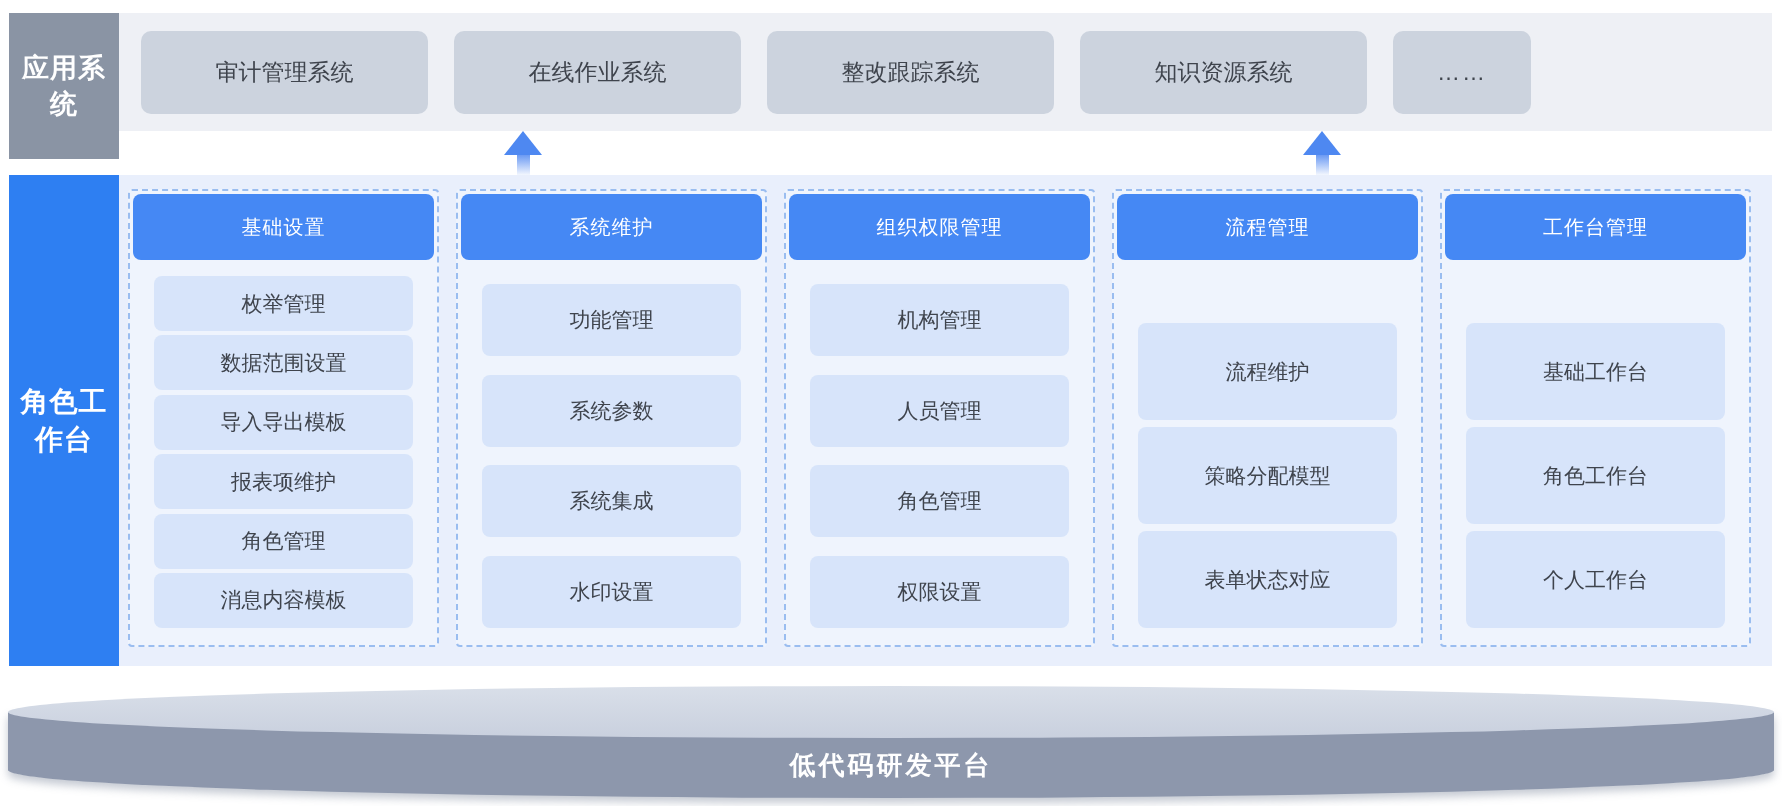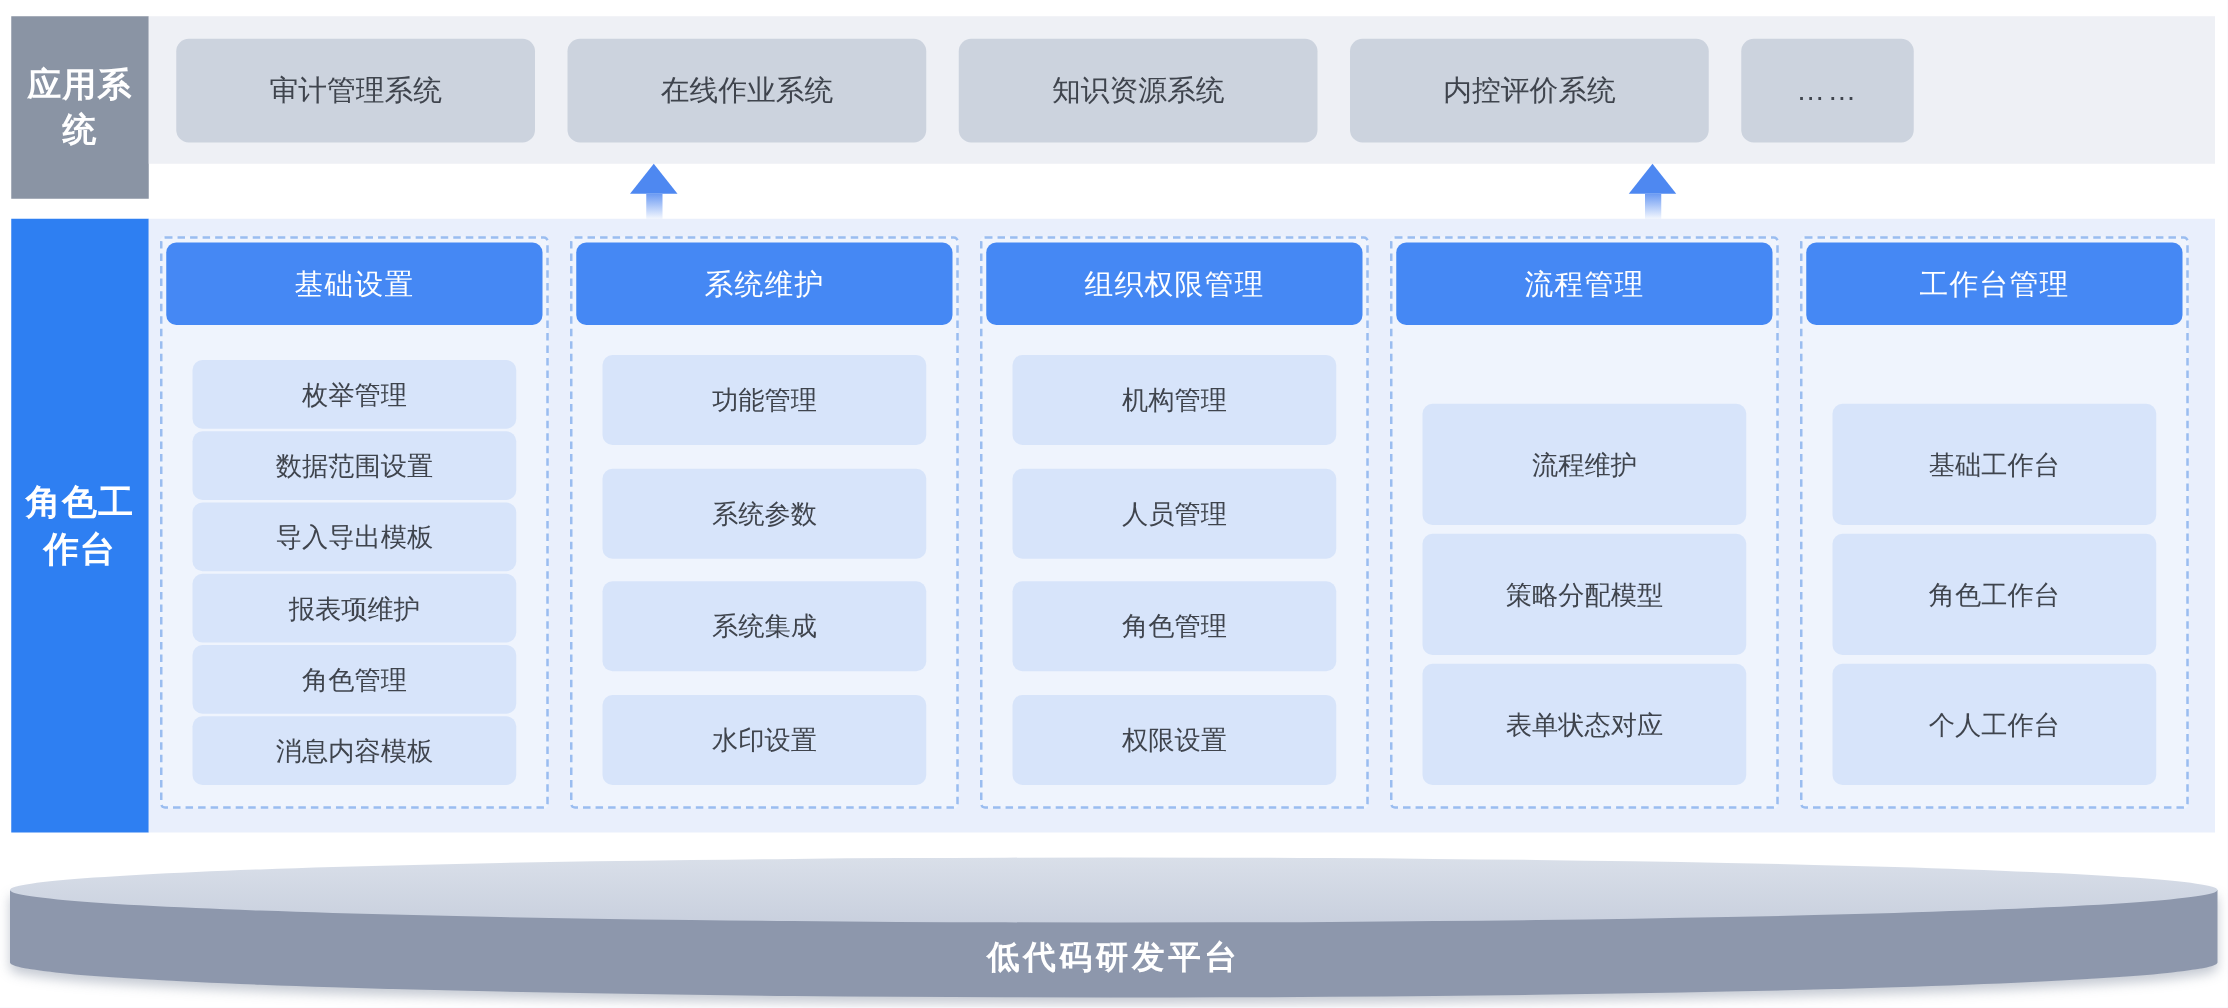--- a/index.html
+++ b/index.html
@@ -63,32 +63,32 @@
   }
   .col{
     flex:0 0 311px;height:458px;
     background:var(--column-bg);
     border:2px dashed var(--column-border);border-radius:4px;
     display:flex;flex-direction:column;padding:3px;
   }
   .col-header{
     height:66px;flex:0 0 66px;border-radius:8px;background:var(--accent-blue);
     display:flex;align-items:center;justify-content:center;
-    color:#fff;font-size:23px;letter-spacing:1px;font-family:Liberation Mono, monospace;
+    color:#fff;font-size:20px;letter-spacing:1px;font-family:Liberation Mono, monospace;
   }
   .col-items{
     flex:1;margin:0 21px 14px;display:flex;flex-direction:column;
     justify-content:space-between;
   }
   .item{
     border-radius:8px;background:var(--item-blue);
     display:flex;align-items:center;justify-content:center;
     font-size:21px;color:var(--text-dark);
   }
-  .size-a .col-items{padding-top:16px;margin-top:12px;}
+  .size-a .col-items{padding-top:16px;}
   .size-a .item{height:55px;}
   .size-b .col-items{padding-top:24px;}
   .size-b .item{height:72px;}
   .size-c .col-items{padding-top:19px;margin-top:44px;}
   .size-c .item{height:97px;}
 
   
   .cylinder{position:absolute;left:8px;top:686px;width:1766px;height:112px;}
   .cyl-top{
     position:absolute;left:0;right:0;top:0;height:52px;border-radius:50%;
@@ -106,22 +106,22 @@
 </style>
 </head>
 <body>
 
 <div class="stage">
 
   <div class="side-label app-label">应用系统</div>
   <div class="app-container">
       <div class="app-box">审计管理系统</div>
       <div class="app-box">在线作业系统</div>
+      <div class="app-box">整改跟踪系统</div>
       <div class="app-box">知识资源系统</div>
-      <div class="app-box">内控评价系统</div>
       <div class="app-box small">……</div>
     </div>
 
   <div class="up-arrow a1">
     <div class="head"></div>
     <div class="stem"></div>
   </div>
   <div class="up-arrow a2">
     <div class="head"></div>
     <div class="stem"></div>

